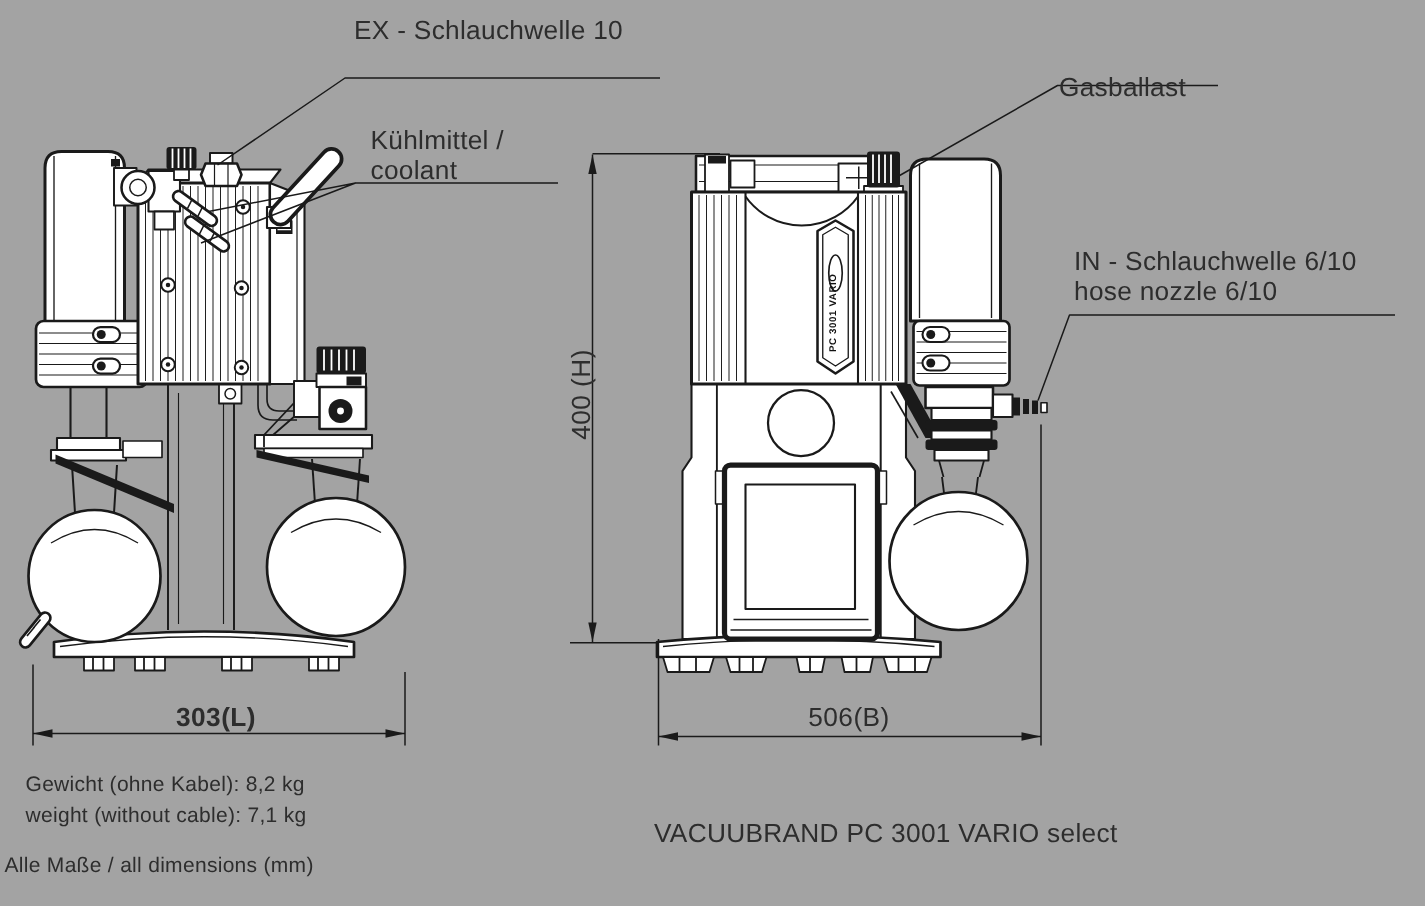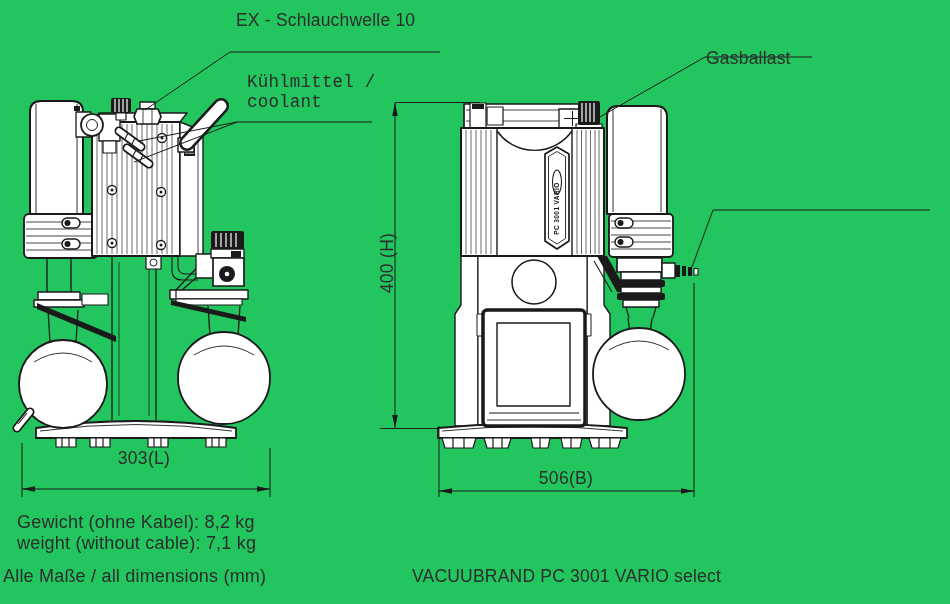--- a/index.html
+++ b/index.html
@@ -1,24 +1,24 @@
 <!DOCTYPE html>
 <html><head>
 <meta charset="utf-8">
 <style>
   html,body{margin:0;padding:0;background:#ffffff;}
   .canvas{
-    position:relative;width:950px;height:604px;background:#22c55e;overflow:hidden;
+    position:relative;width:950px;height:604px;background:#a3a3a3;overflow:hidden;
     font-family:"Liberation Sans",sans-serif;color:#2d2d2d;
   }
   .canvas svg{position:absolute;left:0;top:0;}
   .lbl{position:absolute;white-space:nowrap;font-size:17.5px;line-height:20px;letter-spacing:.2px;color:#2d2d2d;}
   .dim{position:absolute;font-size:17.5px;letter-spacing:.3px;text-align:center;color:#2d2d2d;}
   .dim.vert{transform:rotate(-90deg);}
-  .note{position:absolute;font-size:18px;line-height:20.5px;letter-spacing:.2px;color:#2d2d2d;}
+  .note{position:absolute;font-size:14px;line-height:20.5px;letter-spacing:.2px;color:#2d2d2d;}
   .badge-text{
     position:absolute;left:520px;top:203px;width:76px;height:11px;
     transform:rotate(-90deg);font-size:6.5px;font-weight:700;letter-spacing:.4px;
     text-align:center;color:#111111;
   }
 </style>
 </head>
 <body>
 
 <div class="canvas">
@@ -263,40 +263,44 @@
     <path d="M372 122 H237 L139 141 M237 122 L134 162"></path>
     <path d="M812 57 H705 L598 118"></path>
     <path d="M930 210 H713 L692 267"></path>
   </g>
 </svg>
 
   <div class="lbl" style="left:236px;top:10px;">
     <div>EX - Schlauchwelle 10</div>
   </div>
 
-  <div class="lbl" style="left:247px;top:72px;font-family:Liberation Mono, monospace;">
+  <div class="lbl" style="left:247px;top:83px;">
     <div>Kühlmittel /</div>
     <div>coolant</div>
   </div>
 
   <div class="lbl" style="left:706px;top:48px;">Gasballast</div>
 
+  <div class="lbl" style="left:716px;top:164px;">
+    <div>IN - Schlauchwelle 6/10</div>
+    <div>hose nozzle 6/10</div>
+  </div>
 
   <div class="dim vert" style="left:346px;top:254px;width:80px;height:18px;">400 (H)</div>
 
-  <div class="dim" style="left:94px;top:448px;width:100px;">303(L)</div>
+  <div class="dim" style="left:94px;top:468px;width:100px;font-weight:bold;">303(L)</div>
 
   <div class="dim" style="left:516px;top:468px;width:100px;">506(B)</div>
 
   <div class="badge-text">PC 3001 VARIO</div>
 
   <div class="note" style="left:17px;top:512px;">
     <div>Gewicht (ohne Kabel): 8,2 kg</div>
     <div>weight (without cable): 7,1 kg</div>
   </div>
 
   <div class="note" style="left:3px;top:566px;">Alle Maße / all dimensions (mm)</div>
 
-  <div class="lbl" style="left:412px;top:545px;margin-top:21px;">
+  <div class="lbl" style="left:436px;top:545px;">
     <div>VACUUBRAND PC 3001 VARIO select</div>
   </div>
 
 </div>
 
 </body></html>

